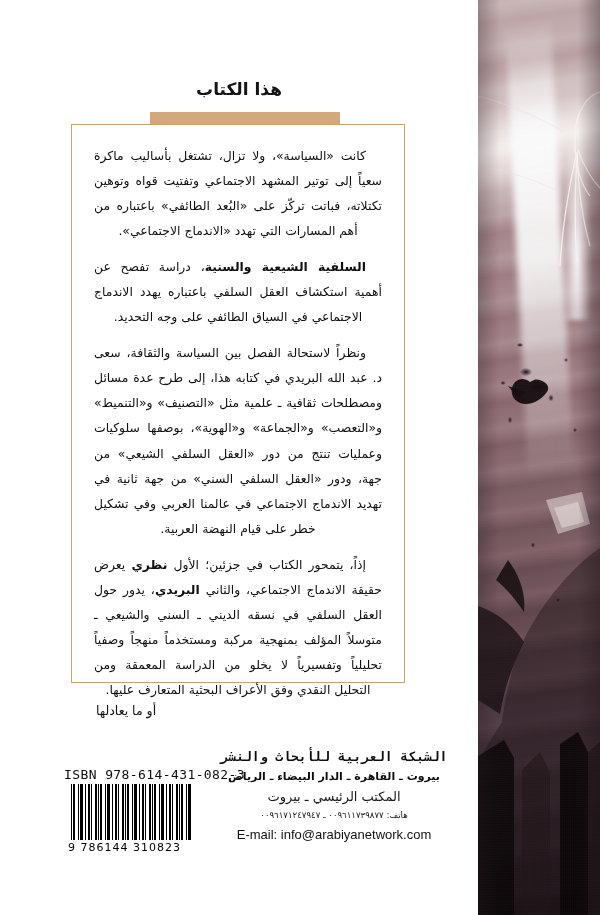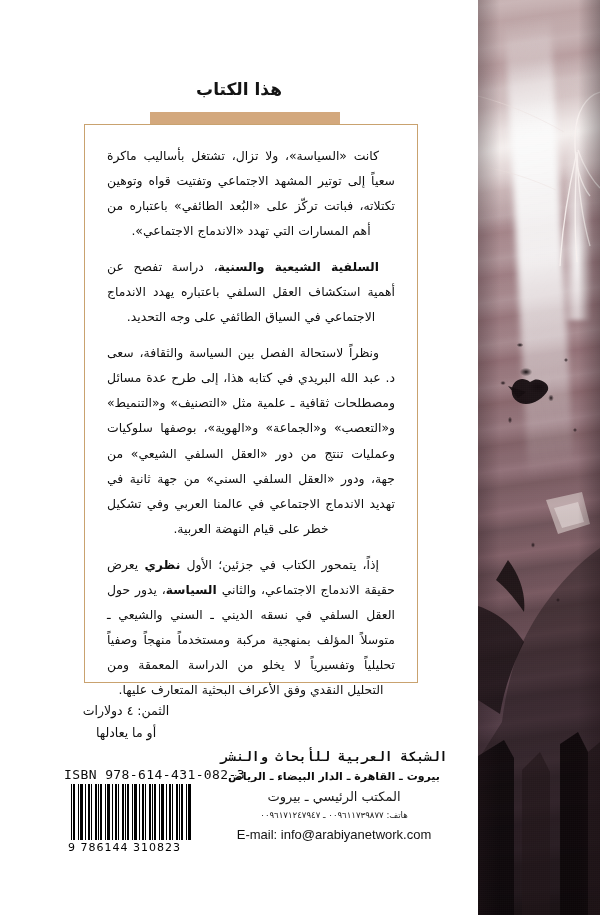--- a/index.html
+++ b/index.html
@@ -159,21 +159,21 @@
     left: 150px;
     width: 190px;
     height: 13px;
     background: #d3a87d;
   }
 
   
   #text-box {
     position: absolute;
     top: 124px;
-    left: 84px;
+    left: 71px;
     width: 334px;
     height: 559px;
     border: 1.5px solid #c9a26f;
     background: #ffffff;
     padding: 18px 22px 10px 22px;
   }
 
   .para {
     font-family: "DejaVu Sans", "Liberation Sans", sans-serif;
     font-size: 12.4px;
@@ -352,25 +352,24 @@
   <div id="content">
 
     <div id="page-title">هذا الكتاب</div>
 
     <div id="box-tab"></div>
 
     <div id="text-box">
       <p class="para">كانت «السياسة»، ولا تزال، تشتغل بأساليب ماكرة سعياً إلى توتير المشهد الاجتماعي وتفتيت قواه وتوهين تكتلاته، فباتت تركّز على «البُعد الطائفي» باعتباره من أهم المسارات التي تهدد «الاندماج الاجتماعي».</p>
       <p class="para"><b>السلفية الشيعية والسنية</b>، دراسة تفصح عن أهمية استكشاف العقل السلفي باعتباره يهدد الاندماج الاجتماعي في السياق الطائفي على وجه التحديد.</p>
       <p class="para">ونظراً لاستحالة الفصل بين السياسة والثقافة، سعى د. عبد الله البريدي في كتابه هذا، إلى طرح عدة مسائل ومصطلحات ثقافية ـ علمية مثل «التصنيف» و«التنميط» و«التعصب» و«الجماعة» و«الهوية»، بوصفها سلوكيات وعمليات تنتج من دور «العقل السلفي الشيعي» من جهة، ودور «العقل السلفي السني» من جهة ثانية في تهديد الاندماج الاجتماعي في عالمنا العربي وفي تشكيل خطر على قيام النهضة العربية.</p>
-      <p class="para">إذاً، يتمحور الكتاب في جزئين؛ الأول <b>نظري</b> يعرض حقيقة الاندماج الاجتماعي، والثاني <b>السياسة</b>، يدور حول العقل السلفي في نسقه الديني ـ السني والشيعي ـ متوسلاً المؤلف بمنهجية مركبة ومستخدماً منهجاً وصفياً تحليلياً وتفسيرياً لا يخلو من الدراسة المعمقة ومن التحليل النقدي وفق الأعراف البحثية المتعارف عليها.</p>
+      <p class="para">إذاً، يتمحور الكتاب في جزئين؛ الأول <b>نظري</b> يعرض حقيقة الاندماج الاجتماعي، والثاني <b>البريدي</b>، يدور حول العقل السلفي في نسقه الديني ـ السني والشيعي ـ متوسلاً المؤلف بمنهجية مركبة ومستخدماً منهجاً وصفياً تحليلياً وتفسيرياً لا يخلو من الدراسة المعمقة ومن التحليل النقدي وفق الأعراف البحثية المتعارف عليها.</p>
     </div>
 
     <div id="price-block">
-      <div class="price-line">الثمن: ٤ دولارات</div>
       <div class="price-line">أو ما يعادلها</div>
     </div>
 
     <div id="barcode-wrap">
       <div id="barcode-isbn">ISBN 978-614-431-082-3</div>
       <div id="barcode-bars"></div>
       <div id="barcode-digits">9 786144 310823</div>
     </div>
 
     <div id="publisher-block">

